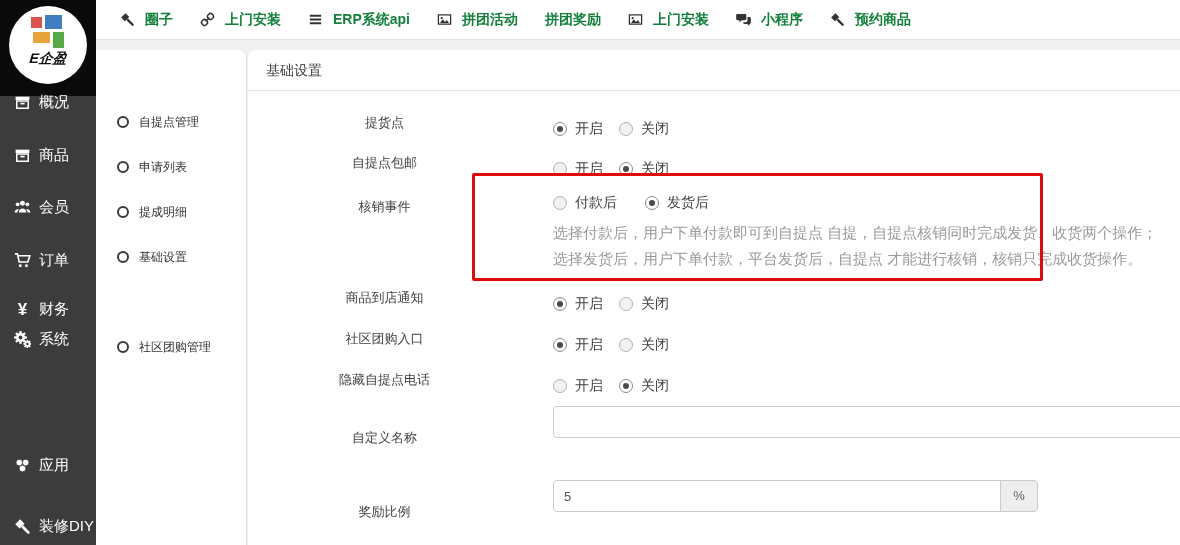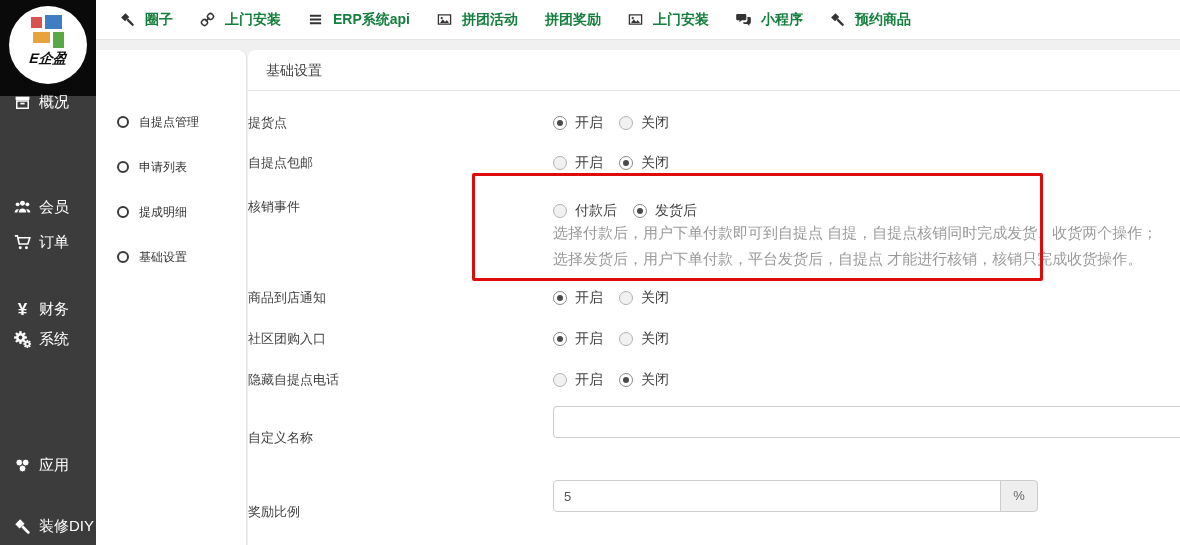--- a/index.html
+++ b/index.html
@@ -32,35 +32,35 @@
   
   .submenu { position:absolute; left:96px; top:50px; width:150px; height:495px; background:#fff; border-radius:0 8px 0 0; box-shadow:1px 0 0 #e4e4e4; }
   .submenu-item { position:absolute; left:0; width:150px; height:28px; display:flex; align-items:center; padding-left:21px; color:#333; font-size:12px; cursor:pointer; }
   .circle-o { width:12px; height:12px; border:2px solid #3a3a3a; border-radius:50%; margin-right:10px; flex:none; }
 
   
   .main-panel { position:absolute; left:248px; top:50px; width:940px; height:520px; background:#fff; border-radius:8px 0 0 0; }
   .panel-title { height:41px; line-height:41px; padding-left:18px; font-size:14px; color:#444; border-bottom:1px solid #e7e7e7; }
   .form { position:relative; padding-top:17px; }
   .row { display:flex; }
-  .row-label { width:273px; text-align:left; font-size:13px; color:#3f3f3f; white-space:nowrap; flex:none; }
+  .row-label { width:273px; text-align:center; font-size:13px; color:#3f3f3f; white-space:nowrap; flex:none; }
   .row-ctl { margin-left:32px; }
   .radio-row { height:30px; }
   .radio-row .row-label { line-height:30px; }
-  .radio-row .row-ctl { display:flex; align-items:center; }
+  .radio-row .row-ctl { display:flex; align-items:flex-end; }
   .mb10 { margin-bottom:10px; } .mb16 { margin-bottom:16px; } .mb11 { margin-bottom:11px; }
   .mt11 { margin-top:11px; } .mt26 { margin-top:26px; } .mt21 { margin-top:21px; }
 
   .opt { display:flex; align-items:center; margin-right:16px; cursor:pointer; }
   .radio { width:14px; height:14px; border-radius:50%; border:1px solid #b3b3b3; background:#f1f1f1; margin-right:8px; position:relative; flex:none; }
   .radio.checked { background:#fff; border-color:#8a8a8a; }
   .radio.checked::after { content:""; position:absolute; left:3px; top:3px; width:6px; height:6px; border-radius:50%; background:#4a4a4a; }
   .opt-label { font-size:14px; color:#3f3f3f; }
 
-  .k-radio-line { height:26px; display:flex; align-items:flex-end; }
+  .k-radio-line { height:26px; display:flex; align-items:flex-start;gap:12px; }
   .help-line { font-size:15px; color:#9a9a9a; line-height:26px; white-space:nowrap; }
 
   .hl-box { position:absolute; left:224px; top:123px; width:571px; height:108px; border:3px solid #de0b0b; border-radius:2px; pointer-events:none; z-index:5; }
 
   .input-row { }
   .input-row .row-label { line-height:32px;margin-top:16px; }
   .input-row .row-ctl { display:flex; align-items:flex-start; }
   .txt { height:32px; border:1px solid #ccc; border-radius:4px; padding:0 10px; font-size:13px; color:#555; font-family:"Liberation Sans","DejaVu Sans",sans-serif; background:#fff; outline:none; }
   .txt-wide { width:640px; }
   .txt-ratio { width:448px; border-radius:4px 0 0 4px; }
@@ -154,29 +154,37 @@
     </div>
 
     <div class="side-item" style="top:88px">
       <span class="i">
           <svg viewBox="0 0 16 16" fill="currentColor">
             <use href="#ic-box"></use>
           </svg>
         </span>
       <span>概况</span>
     </div>
+    <div class="side-item" style="top:141px">
+      <span class="i">
+          <svg viewBox="0 0 16 16" fill="currentColor">
+            <use href="#ic-box"></use>
+          </svg>
+        </span>
+      <span>商品</span>
+    </div>
     <div class="side-item" style="top:193px">
       <span class="i">
           <svg viewBox="0 0 16 16" fill="currentColor">
             <use href="#ic-users"></use>
           </svg>
         </span>
       <span>会员</span>
     </div>
-    <div class="side-item" style="top:228px">
+    <div class="side-item" style="top:246px">
       <span class="i">
           <svg viewBox="0 0 16 16" fill="currentColor">
             <use href="#ic-cart"></use>
           </svg>
         </span>
       <span>订单</span>
     </div>
     <div class="side-item" style="top:295px">
       <span class="i yen-glyph">¥</span>
       <span>财务</span>
@@ -278,20 +286,24 @@
       <span class="circle-o"></span>
       <span>申请列表</span>
     </div>
     <div class="submenu-item" style="top:148px">
       <span class="circle-o"></span>
       <span>提成明细</span>
     </div>
     <div class="submenu-item" style="top:193px">
       <span class="circle-o"></span>
       <span>基础设置</span>
+    </div>
+    <div class="submenu-item" style="top:283px">
+      <span class="circle-o"></span>
+      <span>社区团购管理</span>
     </div>
   </div>
 
   <div class="main-panel">
     <div class="panel-title">基础设置</div>
 
     <div class="hl-box"></div>
 
     <div class="form">
 

